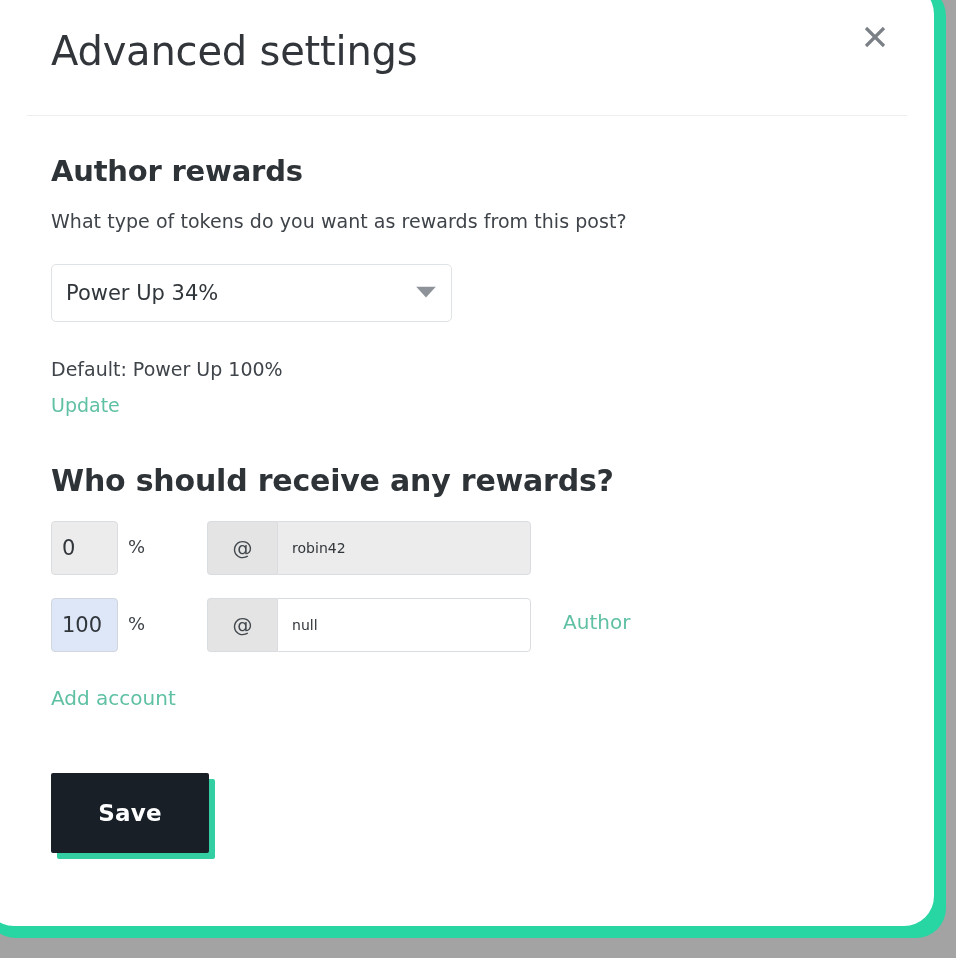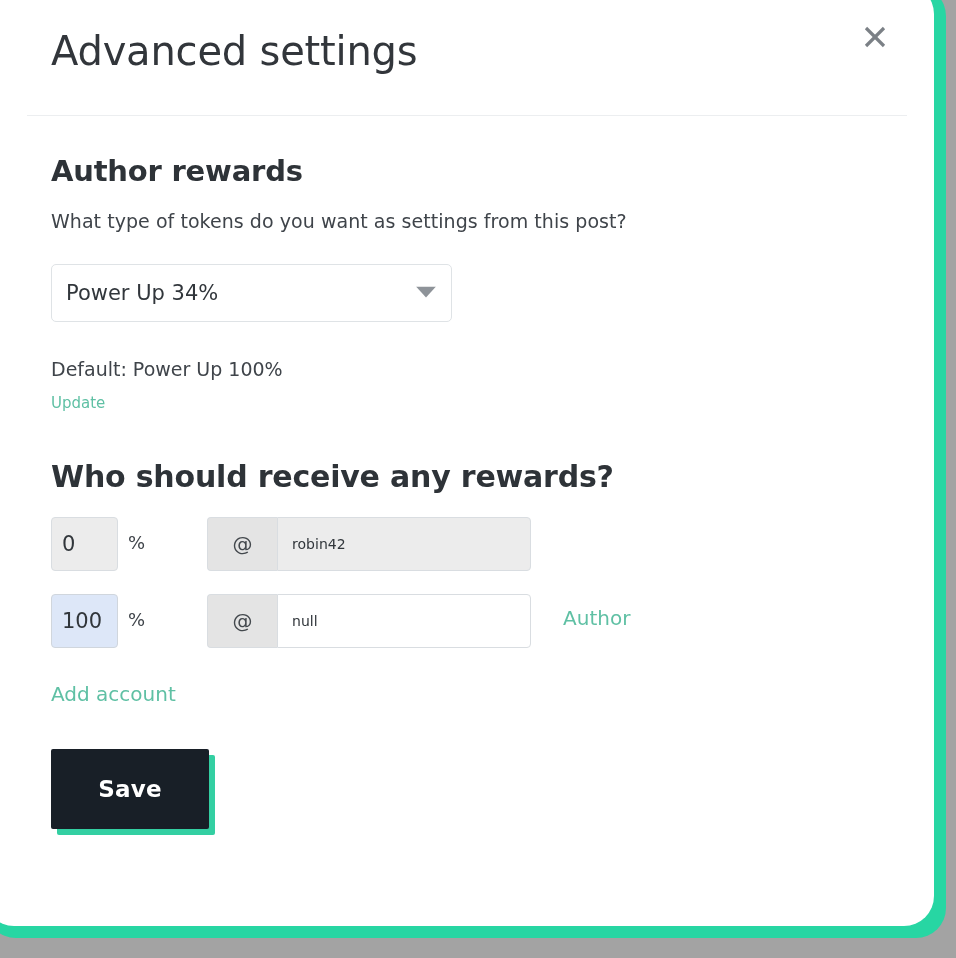--- a/index.html
+++ b/index.html
@@ -141,21 +141,21 @@
   }
 
   .default-note {
     font-size: 19px;
     color: #3f444a;
     margin: 0;
     padding-top: 36px;
   }
 
   .link {
-    font-size: 15px;
+    font-size: 19px;
     color: #5fc0a4;
     cursor: pointer;
     display: inline-block;
     text-decoration: none;
   }
   .link-update { margin-top: 14px; }
 
   .section-title-2 {
     font-size: 30px;
     font-weight: bold;
@@ -243,21 +243,21 @@
     cursor: pointer;
     align-self: center;
     margin-bottom: 6px;
   }
 
   .link-add { margin-top: 34px; font-size: 20px; }
 
   
   .save-wrap {
     position: relative;
-    margin-top: 43px;
+    margin-top: 63px;
     width: 158px;
     height: 80px;
     text-decoration: underline;
   }
   .save-shadow {
     position: absolute;
     left: 6px;
     top: 6px;
     width: 158px;
     height: 80px;
@@ -302,21 +302,21 @@
         </span>
       </button>
 
       <div class="divider"></div>
     </div>
 
     <div class="modal-body">
 
       <h2 class="section-title">Author rewards</h2>
 
-      <p class="section-sub">What type of tokens do you want as settings from this post?</p>
+      <p class="section-sub">What type of tokens do you want as rewards from this post?</p>
 
       <div class="select-wrap">
         <div class="select-box">
           <span>Power Up 34%</span>
         </div>
         <span class="select-caret">
           <svg width="20" height="12" viewBox="0 0 20 12" aria-hidden="true">
             <polygon points="0,0 20,0 10,11" fill="#8e9399"></polygon>
           </svg>
         </span>

